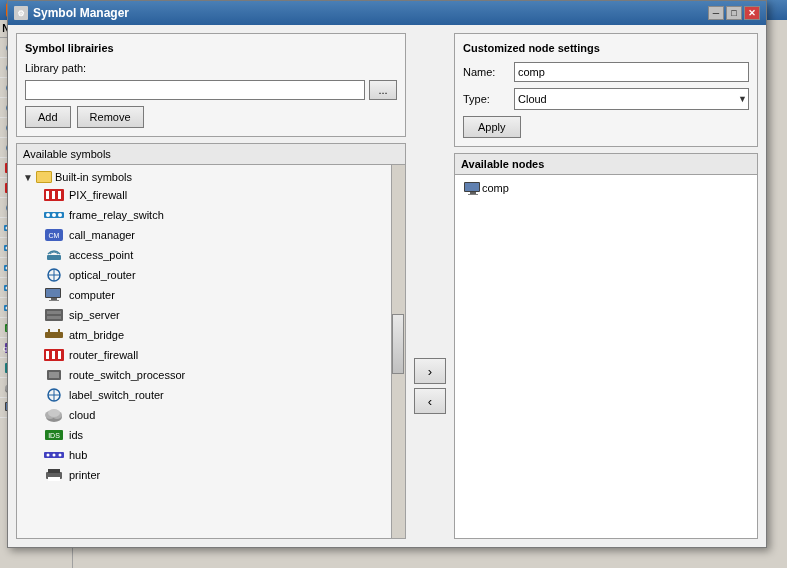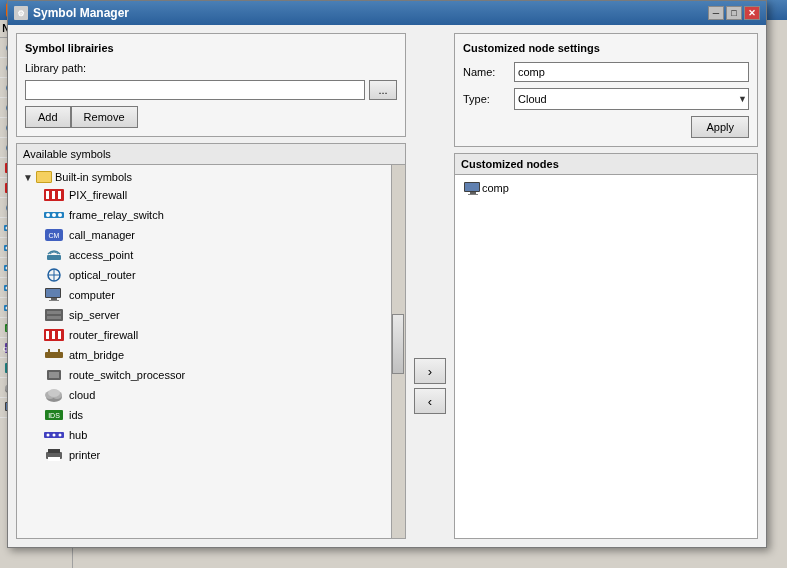--- a/index.html
+++ b/index.html
@@ -235,20 +235,21 @@
       height: 22px;
       padding: 0 12px;
       background: linear-gradient(to bottom, #f0f0f0, #d8d8d8);
       border: 1px solid #7a7a7a;
       cursor: pointer;
       font-size: 11px;
     }
 
     .btn-row {
       display: flex;
+      gap: 6px;
     }
 
     
     .symbols-section {
       flex: 1;
       border: 1px solid #a0a0a0;
       background: #f5f5f5;
       display: flex;
       flex-direction: column;
       overflow: hidden;
@@ -379,21 +380,20 @@
     .select-arrow {
       position: absolute;
       right: 2px;
       pointer-events: none;
       font-size: 9px;
       color: #333;
     }
 
     .apply-btn-row {
       display: flex;
-      justify-content: flex-end;
       margin-top: 0;
     }
 
     .apply-btn {
       height: 22px;
       padding: 0 14px;
       background: linear-gradient(to bottom, #f0f0f0, #d8d8d8);
       border: 1px solid #7a7a7a;
       cursor: pointer;
       font-size: 11px;
@@ -797,46 +797,56 @@
                           <rect x="2" y="2" width="18" height="12" fill="#606060" rx="1"></rect>
                           <rect x="4" y="4" width="14" height="3" fill="#808080"></rect>
                           <rect x="4" y="9" width="14" height="3" fill="#808080"></rect>
                         </svg>
                       </span>
     <span class="tree-item-label">sip_server</span>
   </div>
                     <div class="tree-item">
     <span class="tree-item-icon">
                         <svg viewBox="0 0 22 16" width="22" height="16">
+                          <rect x="2" y="5" width="18" height="6" fill="#806020" rx="1"></rect>
+                          <line x1="6" y1="2" x2="6" y2="11" stroke="#806020" stroke-width="2"></line>
+                          <line x1="16" y1="2" x2="16" y2="11" stroke="#806020" stroke-width="2"></line>
+                        </svg>
+                      </span>
+    <span class="tree-item-label">atm_bridge</span>
+  </div>
+                    <div class="tree-item">
+    <span class="tree-item-icon">
+                        <svg viewBox="0 0 22 16" width="22" height="16">
                           <rect x="1" y="2" width="20" height="12" fill="#cc2020" rx="1"></rect>
                           <rect x="3" y="4" width="3" height="8" fill="white"></rect>
                           <rect x="9" y="4" width="3" height="8" fill="white"></rect>
                           <rect x="15" y="4" width="3" height="8" fill="white"></rect>
                         </svg>
                       </span>
     <span class="tree-item-label">router_firewall</span>
   </div>
                     <div class="tree-item">
     <span class="tree-item-icon">
                         <svg viewBox="0 0 22 16" width="22" height="16">
-                          <rect x="2" y="5" width="18" height="6" fill="#806020" rx="1"></rect>
-                          <line x1="6" y1="2" x2="6" y2="11" stroke="#806020" stroke-width="2"></line>
-                          <line x1="16" y1="2" x2="16" y2="11" stroke="#806020" stroke-width="2"></line>
-                        </svg>
-                      </span>
-    <span class="tree-item-label">atm_bridge</span>
-  </div>
-                    <div class="tree-item">
-    <span class="tree-item-icon">
-                        <svg viewBox="0 0 22 16" width="22" height="16">
                           <rect x="4" y="3" width="14" height="10" fill="#606060" rx="1"></rect>
                           <rect x="6" y="5" width="10" height="6" fill="#909090"></rect>
                         </svg>
                       </span>
     <span class="tree-item-label">route_switch_processor</span>
+  </div>
+                    <div class="tree-item">
+    <span class="tree-item-icon">
+                        <svg viewBox="0 0 22 16" width="22" height="16">
+                          <circle cx="11" cy="8" r="6" fill="none" stroke="#2060a0" stroke-width="1.5"></circle>
+                          <line x1="11" y1="2" x2="11" y2="14" stroke="#2060a0" stroke-width="1"></line>
+                          <line x1="5" y1="8" x2="17" y2="8" stroke="#2060a0" stroke-width="1"></line>
+                        </svg>
+                      </span>
+    <span class="tree-item-label">label_switch_router</span>
   </div>
                     <div class="tree-item">
     <span class="tree-item-icon">
                         <svg viewBox="0 0 22 16" width="22" height="16">
                           <ellipse cx="11" cy="10" rx="8" ry="5" fill="#909090"></ellipse>
                           <ellipse cx="7" cy="8" rx="5" ry="4" fill="#b0b0b0"></ellipse>
                           <ellipse cx="14" cy="8" rx="5" ry="4" fill="#b0b0b0"></ellipse>
                           <ellipse cx="11" cy="6" rx="6" ry="4" fill="#c8c8c8"></ellipse>
                         </svg>
                       </span>
@@ -901,21 +911,21 @@
               <select id="type-select"><option value="Cloud">Cloud</option><option value="Router">Router</option><option value="Switch">Switch</option><option value="Firewall">Firewall</option><option value="Server">Server</option></select>
               <span class="select-arrow">▼</span>
             </div>
           </div>
           <div class="apply-btn-row">
             <button class="apply-btn">Apply</button>
           </div>
         </div>
 
         <div class="customized-nodes">
-          <div class="customized-nodes-header">Customized nodes</div>
+          <div class="customized-nodes-header">Available nodes</div>
           <div class="customized-nodes-list" id="customized-nodes-container">
               <div class="node-item">
     <span class="node-icon"><svg viewBox="0 0 22 16" width="22" height="16">
                     <rect x="2" y="1" width="16" height="10" fill="#404040" rx="1"></rect>
                     <rect x="3" y="2" width="14" height="8" fill="#6080b0"></rect>
                     <rect x="8" y="11" width="6" height="2" fill="#606060"></rect>
                     <rect x="6" y="13" width="10" height="1" fill="#808080"></rect>
                   </svg></span>
     <span class="node-label">comp</span>
   </div>

